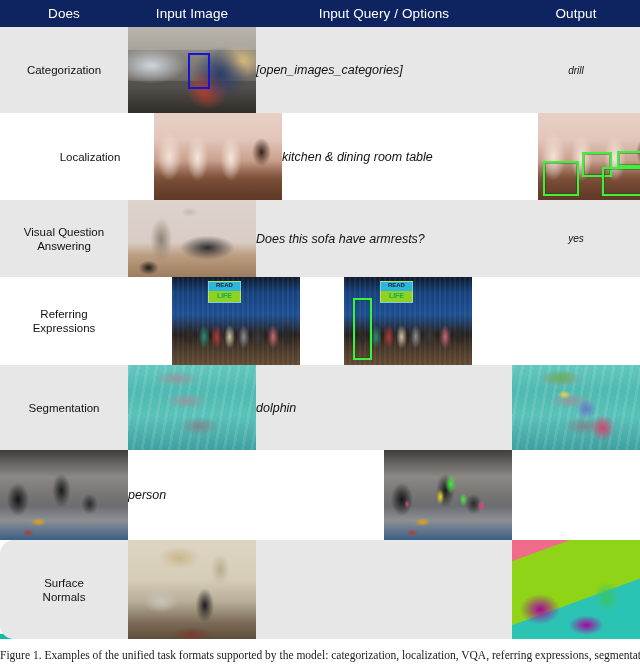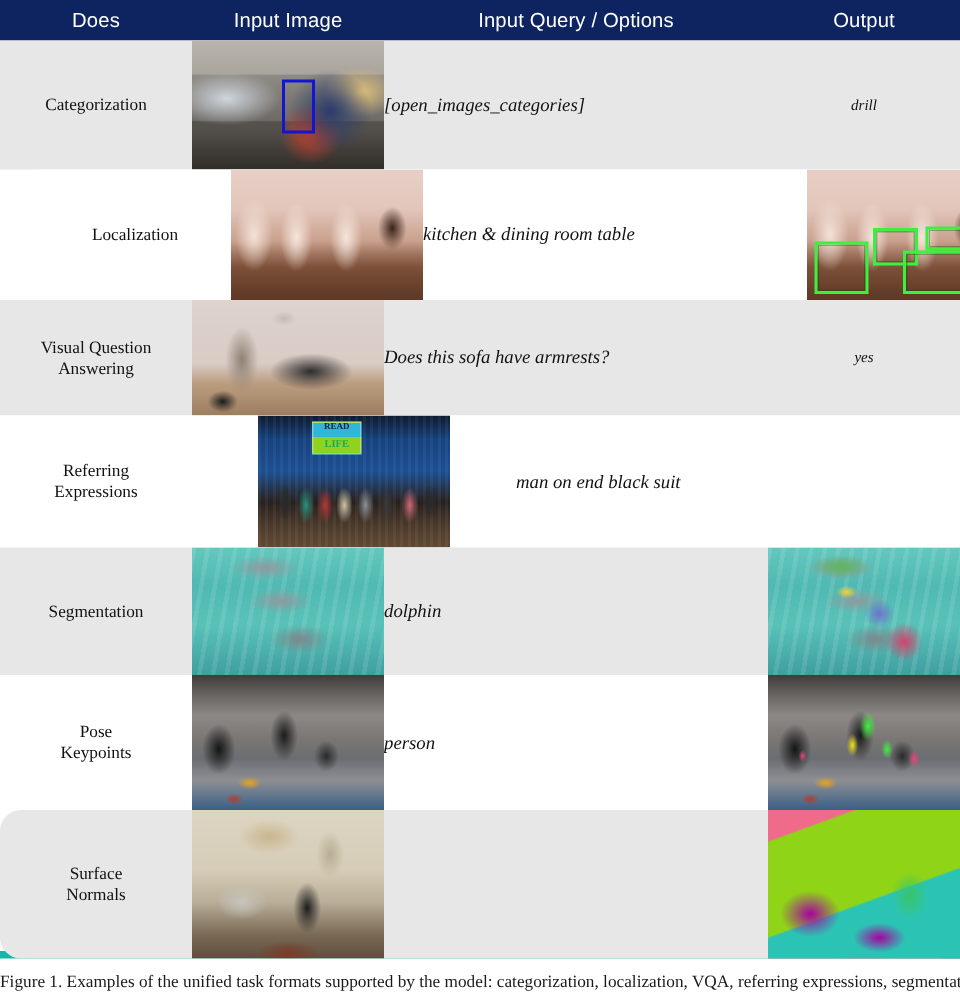--- a/index.html
+++ b/index.html
@@ -18,21 +18,21 @@
     display:flex; align-items:center;
   }
   .th { color:#ffffff; font-size:13.5px; text-align:center; letter-spacing:.1px; }
   .th-task  { width:128px; }
   .th-img   { width:128px; }
   .th-query { width:256px; }
   .th-out   { width:128px; }
 
   
   .tbody { position:absolute; left:0; top:27px; width:640px; height:612px;
-           border-bottom:5px solid #14b8a6;font-family:Liberation Serif, serif; }
+           border-bottom:5px solid #14b8a6; }
   .row { display:flex; width:640px; position:relative; }
   .row.shade { background:#e7e7e7; }
   .row.plain { background:#ffffff; }
 
   .c-task  { width:128px; flex:0 0 128px; display:flex; align-items:center; justify-content:center; }
   .c-img   { width:128px; flex:0 0 128px; position:relative; overflow:hidden; }
   .c-query { width:256px; flex:0 0 256px; display:flex; align-items:center; justify-content:flex-start; }
   .c-out   { width:128px; flex:0 0 128px; position:relative; display:flex; align-items:center; justify-content:center; overflow:hidden; }
 
   .task-label { font-size:11.5px; color:#111; text-align:center; line-height:14px; }
@@ -188,23 +188,20 @@
         radial-gradient(ellipse 6% 19% at 35% 68%,#b33a3a 0%,rgba(179,58,58,0) 72%),
         radial-gradient(ellipse 6% 19% at 45% 68%,#cfc4a8 0%,rgba(207,196,168,0) 72%),
         radial-gradient(ellipse 6% 19% at 56% 68%,#8a8f96 0%,rgba(138,143,150,0) 72%),
         radial-gradient(ellipse 6% 19% at 67% 68%,#3a3a3a 0%,rgba(58,58,58,0) 72%),
         radial-gradient(ellipse 6% 19% at 79% 68%,#c86a78 0%,rgba(200,106,120,0) 72%),
         radial-gradient(ellipse 6% 19% at 90% 66%,#2a2a2a 0%,rgba(42,42,42,0) 72%)"></div>
             <div style="left:30%;top:6%;width:22%;height:10%;color:#123;font-size:6px;font-weight:bold;text-align:center;line-height:7px">READ</div>
      <div style="left:30%;top:17%;width:22%;height:10%;color:#1a6;font-size:7px;font-weight:bold;text-align:center;line-height:8px">LIFE</div>
       </div>
     </div>
-    <div class="c-query">
-      <div class="query-text">man on end black suit</div>
-    </div>
     <div class="c-out">
       <div class="pic">
          <div class="fill" style="background:
         linear-gradient(180deg,#0e1a2e 0%,#16427e 18%,#1c4f92 42%,#2a2320 66%,#8a6a4a 100%)"></div>
       <div class="fill" style="background:
         repeating-linear-gradient(90deg,rgba(255,255,255,.05) 0 2px,rgba(0,0,0,0) 2px 5px),
         linear-gradient(180deg,rgba(0,0,0,0) 50%,rgba(20,12,8,.35) 100%)"></div>
       <div style="left:28%;top:4%;width:26%;height:26%;background:
         linear-gradient(180deg,#2fb6d8 0%,#2fb6d8 45%,#8fd21f 46%,#8fd21f 100%);
         border:1px solid rgba(255,255,255,.35)"></div>
@@ -254,26 +251,20 @@
         repeating-linear-gradient(100deg,rgba(255,255,255,.10) 0 3px,rgba(255,255,255,0) 3px 9px)"></div>
             <div class="fill" style="background:
         radial-gradient(ellipse 24% 15% at 38% 15%,#5cb85c 0%,rgba(92,184,92,0) 62%),
         radial-gradient(ellipse 9% 8% at 41% 35%,#f2d138 0%,rgba(242,209,56,0) 62%),
         radial-gradient(ellipse 13% 19% at 58% 52%,#6b74c8 0%,rgba(107,116,200,0) 62%),
         radial-gradient(ellipse 16% 26% at 71% 74%,#d2436a 0%,rgba(210,67,106,0) 60%)"></div>
        </div>
     </div>
       </div>
       <div class="row plain" style="height: 90px;">
-    <div class="c-task">
-      <div class="task-label">
-            <div>Pose</div>
-            <div>Keypoints</div>
-          </div>
-    </div>
     <div class="c-img">
       <div class="pic">
         <div class="fill" style="background:
         linear-gradient(180deg,#3f3c3a 0%,#6b6764 16%,#8c8885 30%,#7a7674 48%,#6a6d72 62%,#8d8f93 78%,#3a5f86 100%)"></div>
       <div class="fill" style="background:
         radial-gradient(ellipse 12% 26% at 14% 55%,#141414 0%,rgba(20,20,20,0) 72%),
         radial-gradient(ellipse 10% 26% at 48% 45%,#1b1b1b 0%,rgba(27,27,27,0) 72%),
         radial-gradient(ellipse 9% 16% at 70% 60%,#2b2b2b 0%,rgba(43,43,43,0) 72%),
         radial-gradient(ellipse 8% 6% at 30% 80%,#e7a21c 0%,rgba(231,162,28,0) 78%),
         radial-gradient(ellipse 6% 5% at 22% 92%,#b83a2a 0%,rgba(184,58,42,0) 78%)"></div>

